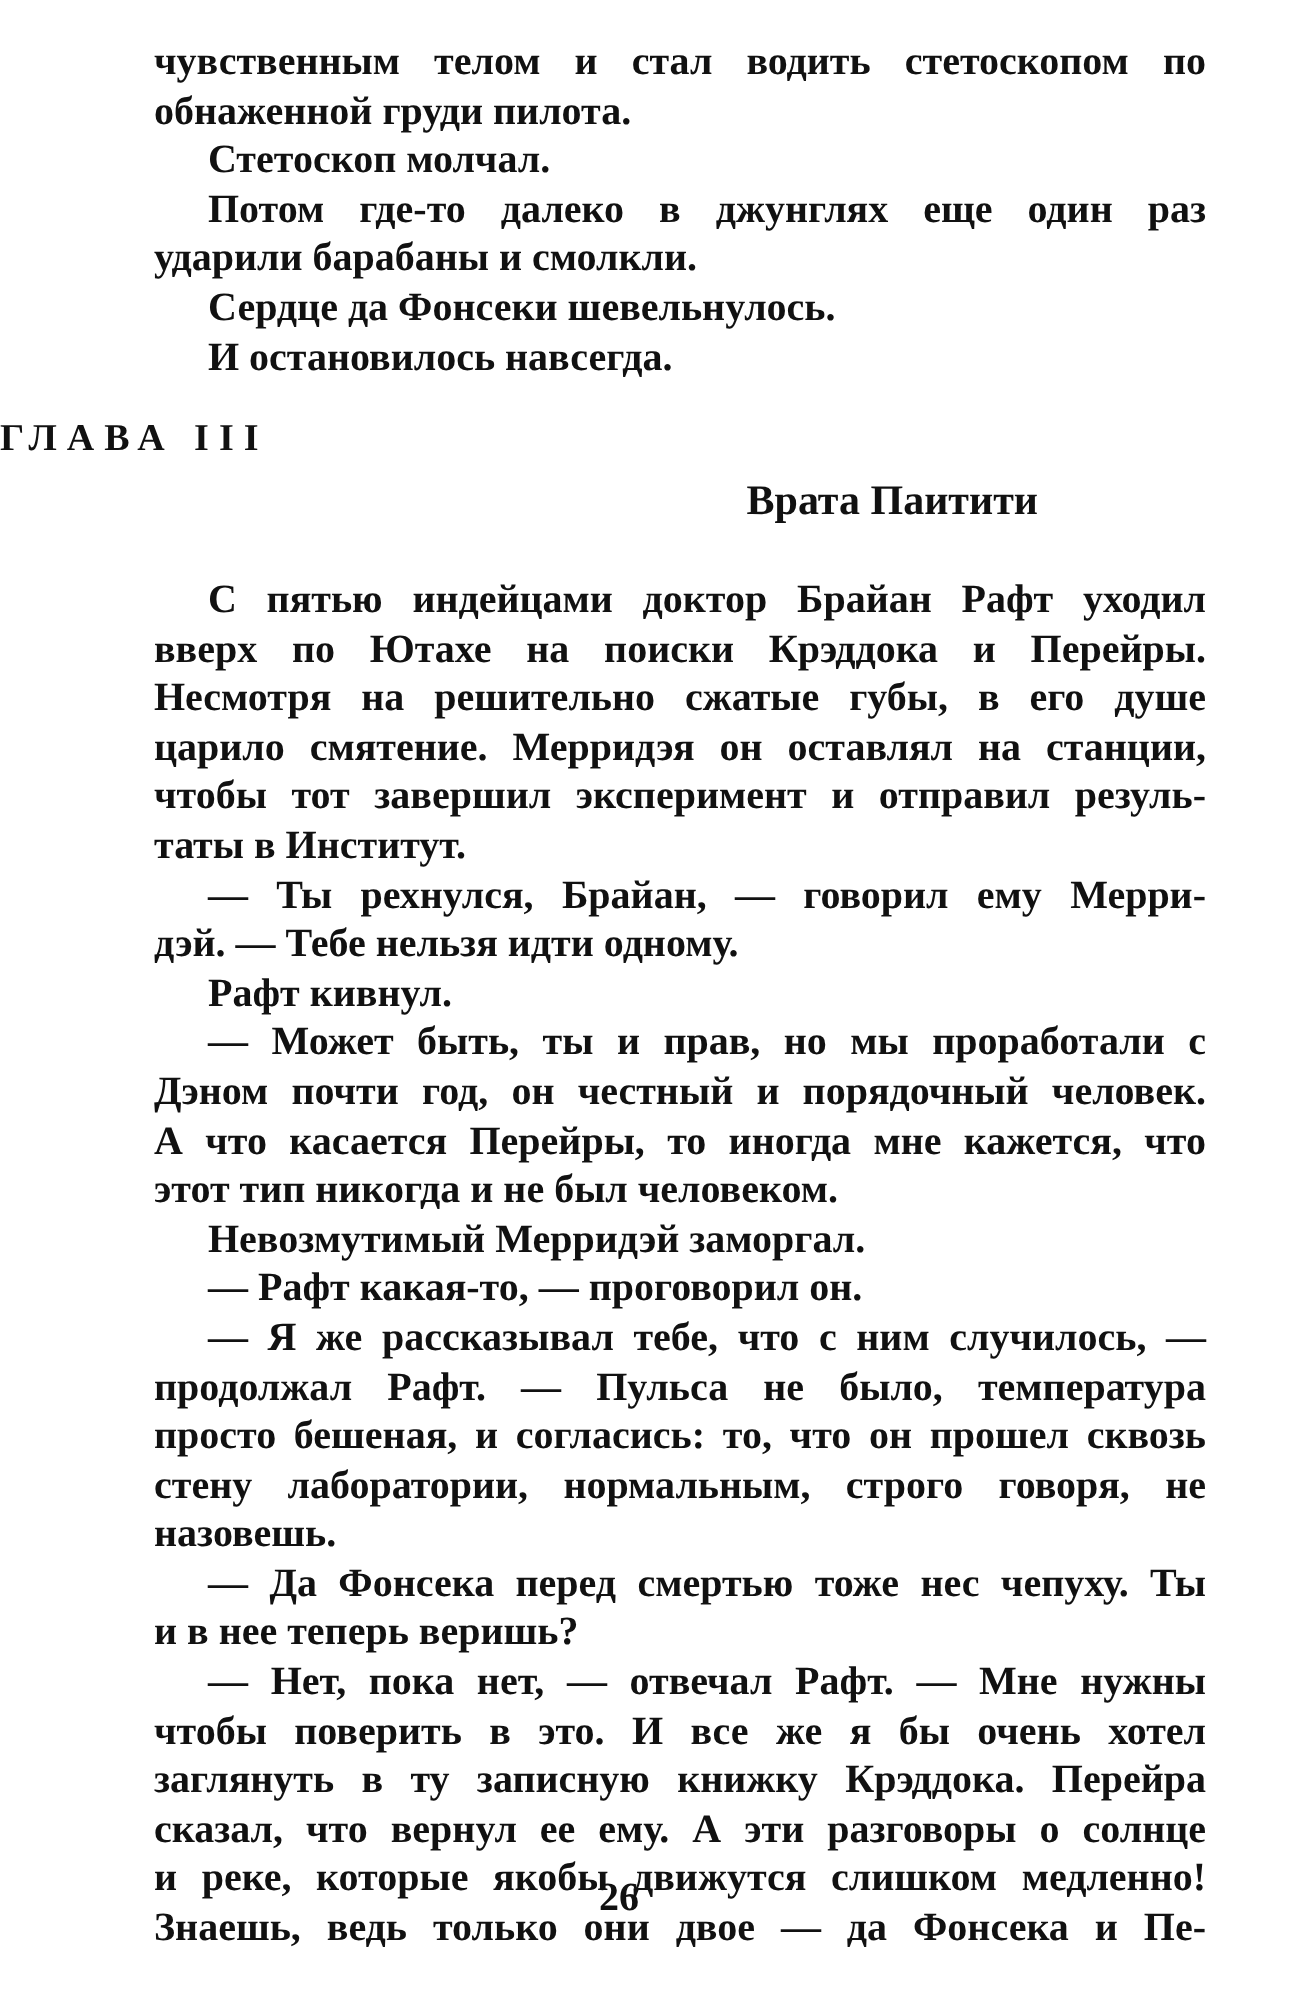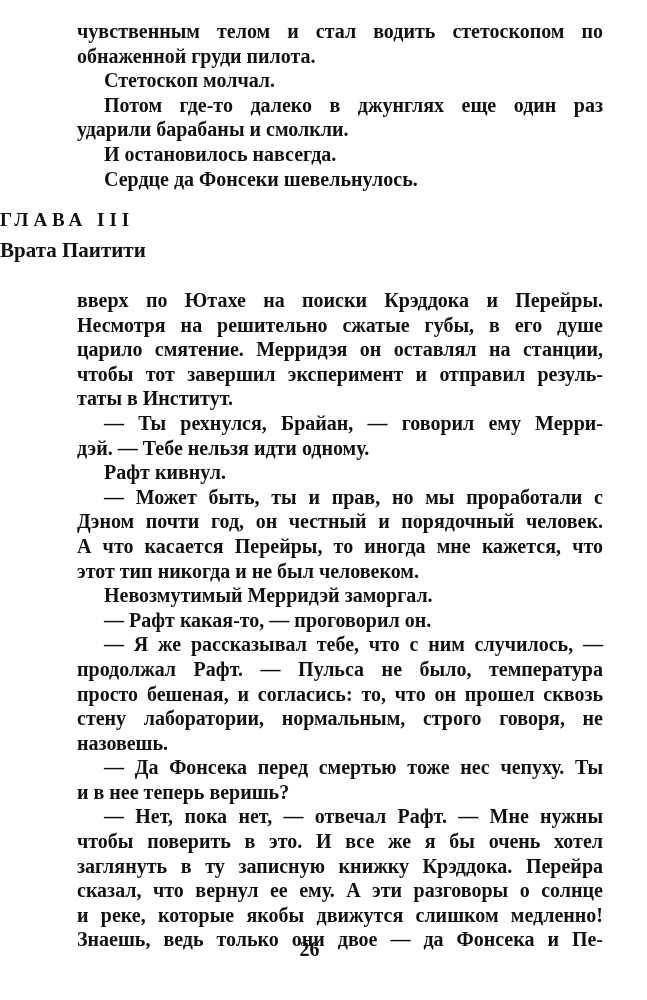--- a/index.html
+++ b/index.html
@@ -5,41 +5,42 @@
   html, body { margin:0; padding:0; background:#ffffff; }
   body { width:647px; height:1000px; position:relative; overflow:hidden; }
   .page { position:absolute; left:77px; top:19px; width:526px;
     font-family:"Liberation Serif","DejaVu Serif",serif; font-size:20px; line-height:24.6px;
     color:#111; font-weight:bold; }
   .line { display:block; height:24.6px; white-space:nowrap; text-align:justify; text-align-last:justify; }
   .line.last { text-align-last:left; }
   .line.indent { padding-left:27px; }
   .chapter-label { position:absolute; left:0; width:647px; top:209px; text-align:left;
     font-family:"Liberation Serif",serif; font-weight:bold; font-size:19px; letter-spacing:5px; color:#111; }
-  .chapter-title { position:absolute; left:0; width:519px; top:238px; text-align:left;
+  .chapter-title { position:absolute; left:0; width:519px; top:238px; text-align:right;
     font-family:"Liberation Serif",serif; font-weight:bold; font-size:21px; color:#111; }
   .block2 { top:288px; }
   .page-number { position:absolute; left:0; width:619px; top:938px; text-align:center;
     font-family:"Liberation Serif",serif; font-weight:bold; font-size:20px; color:#111; }
 </style>
 </head>
 <body>
 
 <div class="page" id="top">
     <span class="line">чувственным телом и стал водить стетоскопом по</span>
     <span class="line last">обнаженной груди пилота.</span>
     <span class="line indent last">Стетоскоп молчал.</span>
     <span class="line indent">Потом где-то далеко в джунглях еще один раз</span>
     <span class="line last">ударили барабаны и смолкли.</span>
+    <span class="line indent last">Сердце да Фонсеки шевельнулось.</span>
     <span class="line indent last">И остановилось навсегда.</span>
-    <span class="line indent last">Сердце да Фонсеки шевельнулось.</span>
   </div>
 <div class="chapter-label">ГЛАВА III</div>
 <div class="chapter-title">Врата Паитити</div>
 <div class="page block2" id="main">
+    <span class="line indent">С пятью индейцами доктор Брайан Рафт уходил</span>
     <span class="line">вверх по Ютахе на поиски Крэддока и Перейры.</span>
     <span class="line">Несмотря на решительно сжатые губы, в его душе</span>
     <span class="line">царило смятение. Мерридэя он оставлял на станции,</span>
     <span class="line">чтобы тот завершил эксперимент и отправил резуль-</span>
     <span class="line last">таты в Институт.</span>
     <span class="line indent">— Ты рехнулся, Брайан, — говорил ему Мерри-</span>
     <span class="line last">дэй. — Тебе нельзя идти одному.</span>
     <span class="line indent last">Рафт кивнул.</span>
     <span class="line indent">— Может быть, ты и прав, но мы проработали с</span>
     <span class="line">Дэном почти год, он честный и порядочный человек.</span>

